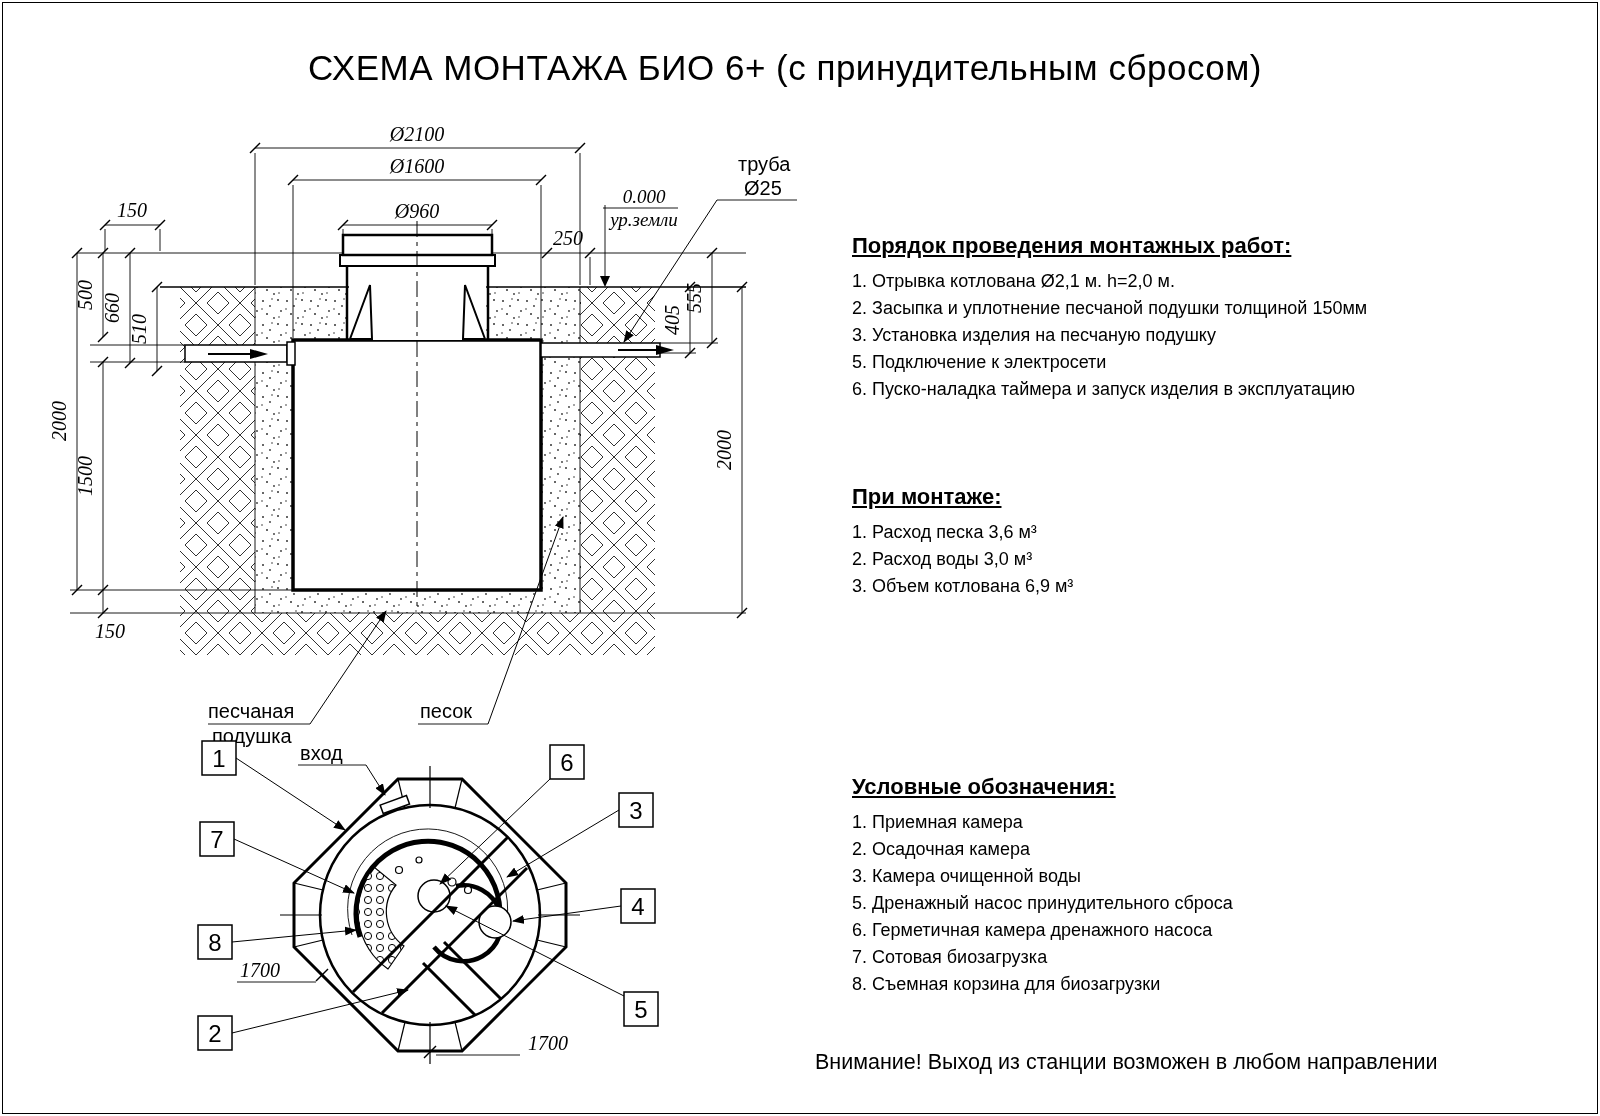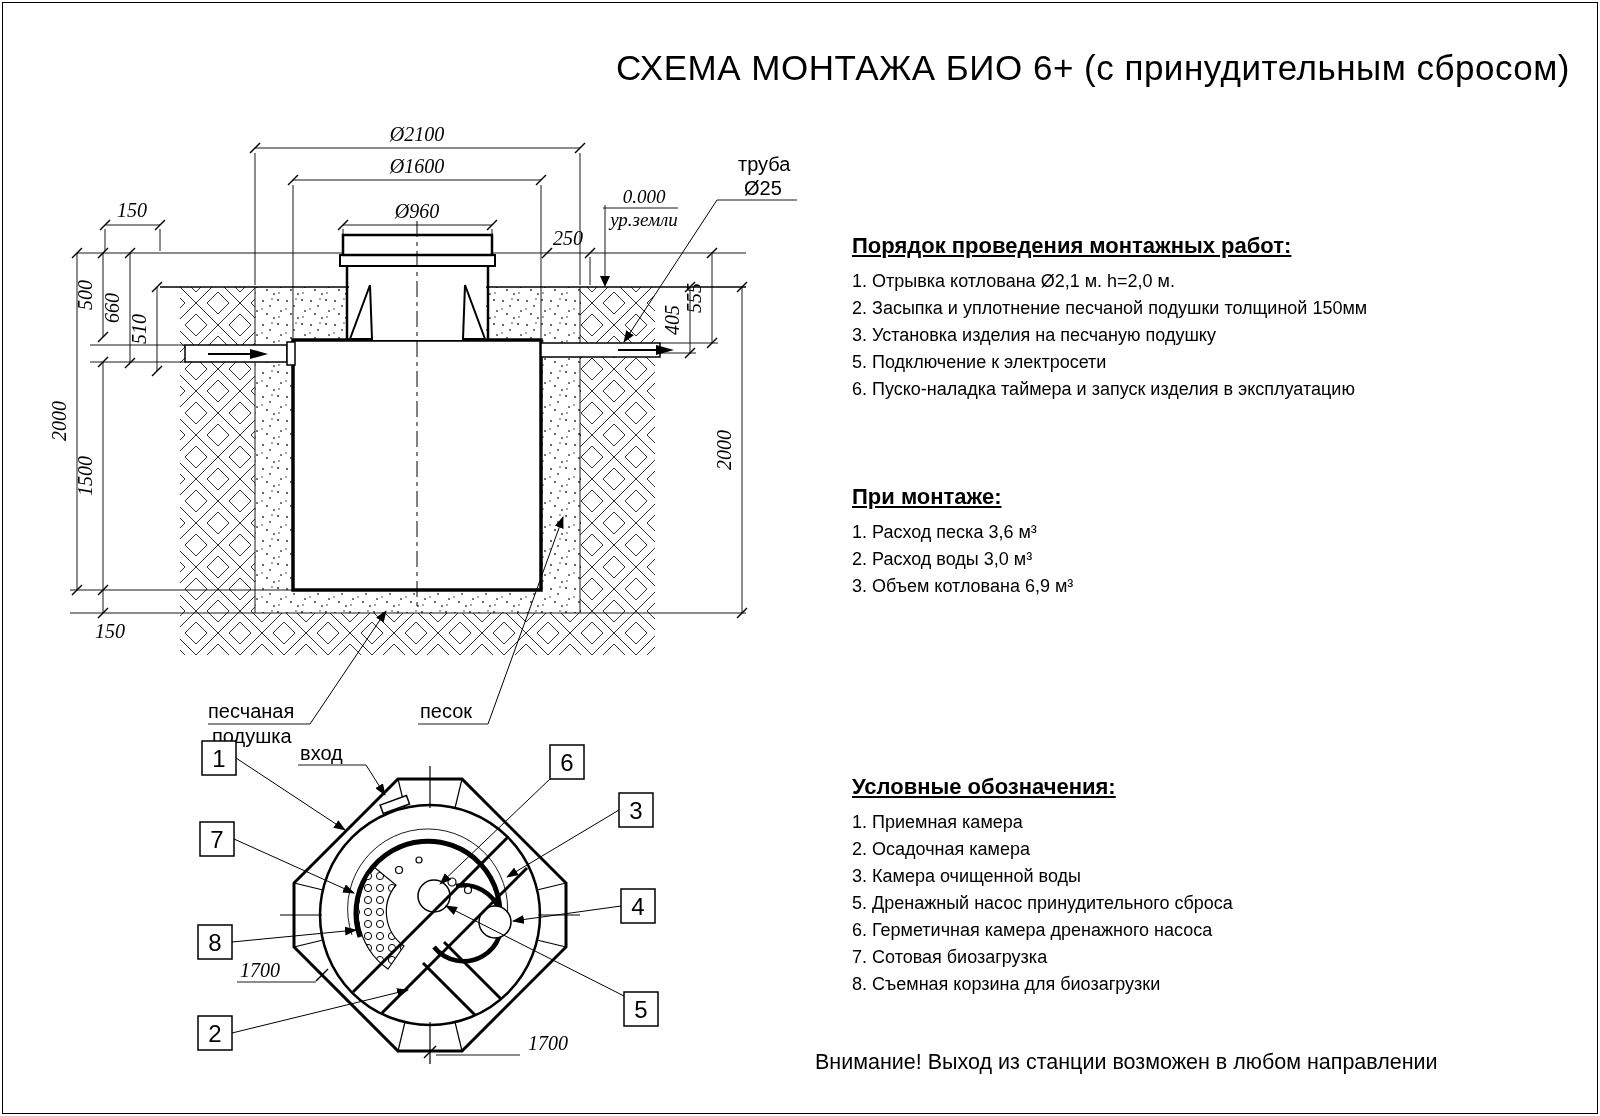--- a/index.html
+++ b/index.html
@@ -1,19 +1,19 @@
 <!DOCTYPE html>
 <html><head>
 <meta charset="utf-8">
 <style>
   html,body{margin:0;padding:0;background:#fff;}
   #page{position:relative;width:1600px;height:1116px;background:#fff;overflow:hidden;
         font-family:"Liberation Sans",sans-serif;color:#000;}
   #frame{position:absolute;left:2px;top:2px;width:1594px;height:1110px;border:1px solid #000;}
-  #title{position:absolute;left:0;top:48px;width:1570px;text-align:right;
+  #title{position:absolute;left:0;top:48px;width:1570px;text-align:center;
          font-size:35px;letter-spacing:0.5px;}
   svg{position:absolute;}
   svg text{fill:#000;}
   .dim{font-family:"Liberation Serif",serif;font-style:italic;font-size:20px;text-anchor:middle;}
   .dimS{font-family:"Liberation Serif",serif;font-style:italic;font-size:19px;text-anchor:middle;}
   .lbl{font-family:"Liberation Sans",sans-serif;font-size:20px;}
   .num{font-family:"Liberation Sans",sans-serif;font-size:24px;text-anchor:middle;}
   .thin{stroke:#000;stroke-width:0.9;fill:none;}
   .med{stroke:#000;stroke-width:1.5;fill:none;}
   .thick{stroke:#000;stroke-width:2.5;fill:none;}

